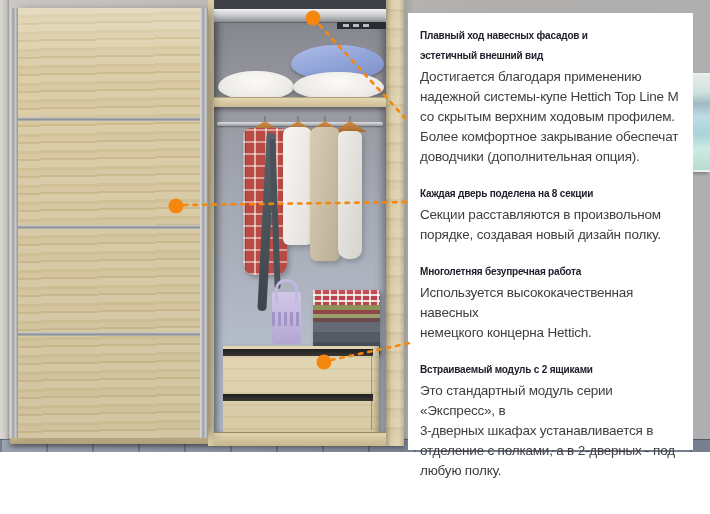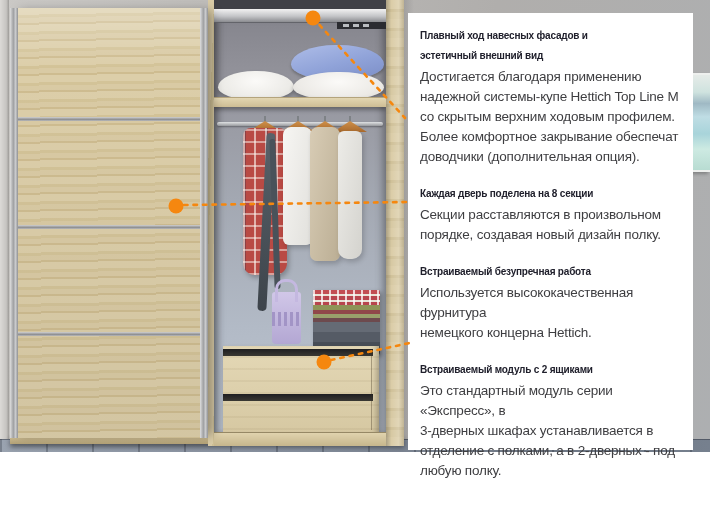--- a/index.html
+++ b/index.html
@@ -202,22 +202,22 @@
 со скрытым верхним ходовым профилем.
 Более комфортное закрывание обеспечат
 доводчики (дополнительная опция).</p>
     </div>
     <div class="feature">
       <p class="feature-title">Каждая дверь поделена на 8 секции</p>
       <p class="feature-body">Секции расставляются в произвольном
 порядке, создавая новый дизайн полку.</p>
     </div>
     <div class="feature">
-      <p class="feature-title">Встраиваемый безупречная работа</p>
-      <p class="feature-body">Используется высококачественная фурнитура
+      <p class="feature-title">Многолетняя безупречная работа</p>
+      <p class="feature-body">Используется высококачественная навесных
 немецкого концерна Hettich.</p>
     </div>
     <div class="feature">
       <p class="feature-title">Встраиваемый модуль с 2 ящиками</p>
       <p class="feature-body">Это стандартный модуль серии «Экспресс», в
 3-дверных шкафах устанавливается в
 отделение с полками, а в 2-дверных - под
 любую полку.</p>
     </div>
   </div>

